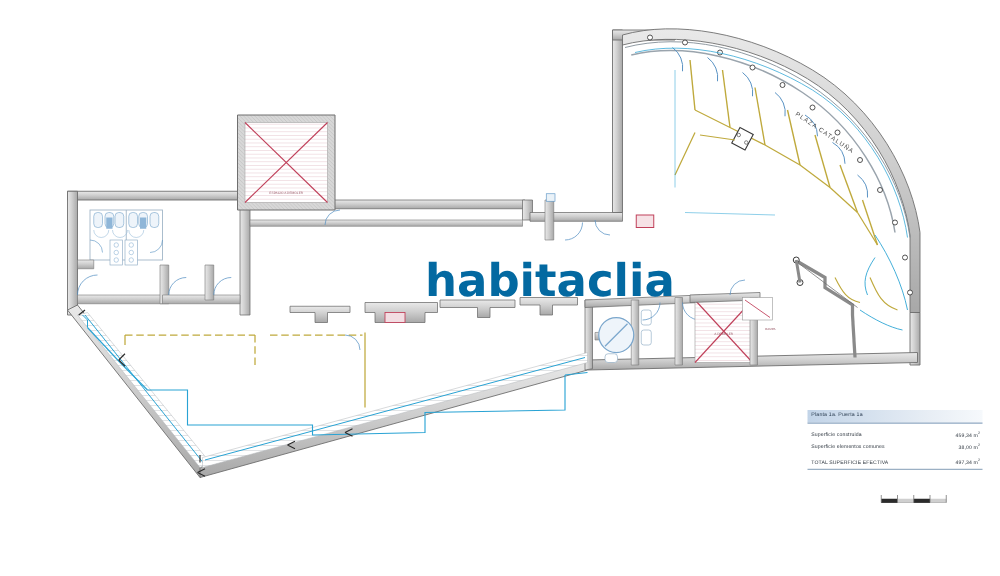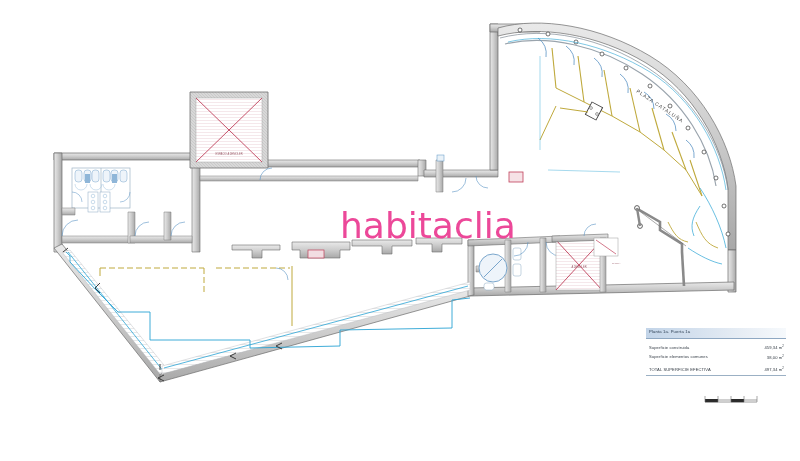--- a/index.html
+++ b/index.html
@@ -1,20 +1,20 @@
 <!DOCTYPE html>
 <html><head>
 <meta charset="utf-8">
 <style>
   html,body{margin:0;padding:0;background:#ffffff;}
   body{width:800px;height:461px;overflow:hidden;font-family:"Liberation Sans",sans-serif;}
   #stage{position:relative;width:800px;height:461px;background:#fff;}
   #plan{position:absolute;left:0;top:0;width:800px;height:461px;}
   .wm{position:absolute;left:340px;top:205px;font-size:36px;letter-spacing:0px;
-      color:#ec4899;font-family:"DejaVu Sans",sans-serif;font-weight:400;
+      color:#0369a1;font-family:"DejaVu Sans",sans-serif;font-weight:700;
       user-select:none;pointer-events:none;}
   #legend{position:absolute;left:646px;top:328px;width:140px;}
   #legend .hdr{height:10px;background:linear-gradient(to right,#c2d4e8,#e8eef5 70%,#f6f9fc);
       border-bottom:0.6px solid #8fa8c2;position:relative;}
   #legend .hdr span{position:absolute;left:3px;top:1px;font-size:4.2px;color:#2c3e52;
       letter-spacing:.15px;white-space:nowrap;font-family:"Liberation Sans",sans-serif;}
   #legend table{border-collapse:collapse;width:100%;margin-top:4px;}
   #legend td{font-size:4.1px;color:#333b44;padding:1.4px 0 1.4px 3px;
       letter-spacing:.1px;white-space:nowrap;font-family:"Liberation Sans",sans-serif;}
   #legend td.v{text-align:right;padding-right:2px;}

